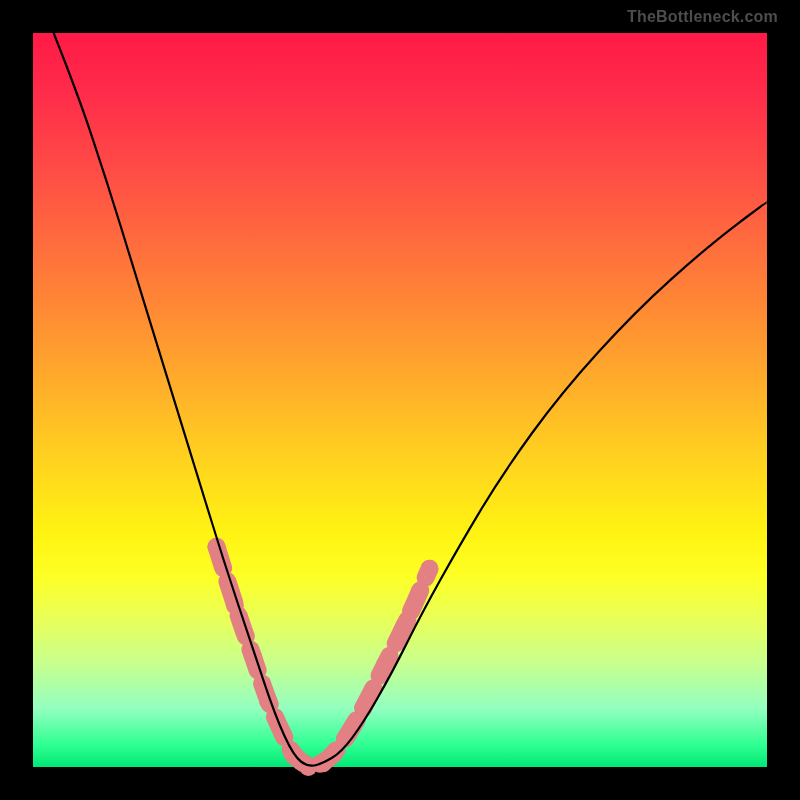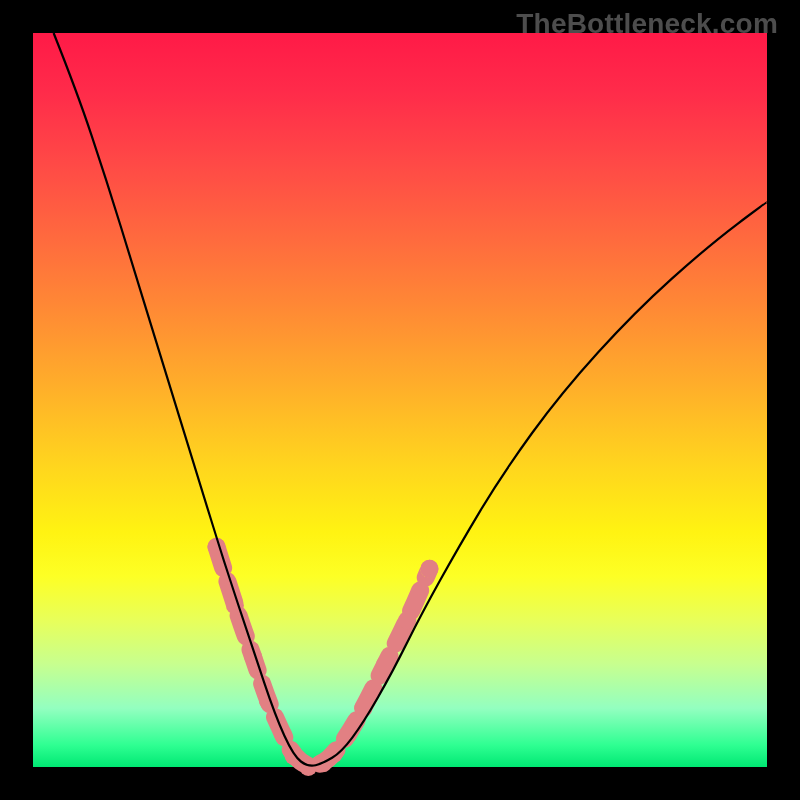--- a/index.html
+++ b/index.html
@@ -30,21 +30,21 @@
       #c7ff8f 86%,
       #93ffc0 92%,
       #2fff92 97%,
       #00e873 100%);
   }
   .watermark {
     position: absolute;
     top: 8px;
     right: 22px;
     font-family: Arial, Helvetica, sans-serif;
-    font-size: 28px;
+    font-size: 16px;
     font-weight: 600;
     color: #4d4d4d;
     letter-spacing: 0.2px;
   }
   svg.curve {
     position: absolute;
     left: 0; top: 0;
     width: 734px;
     height: 734px;
     overflow: visible;

